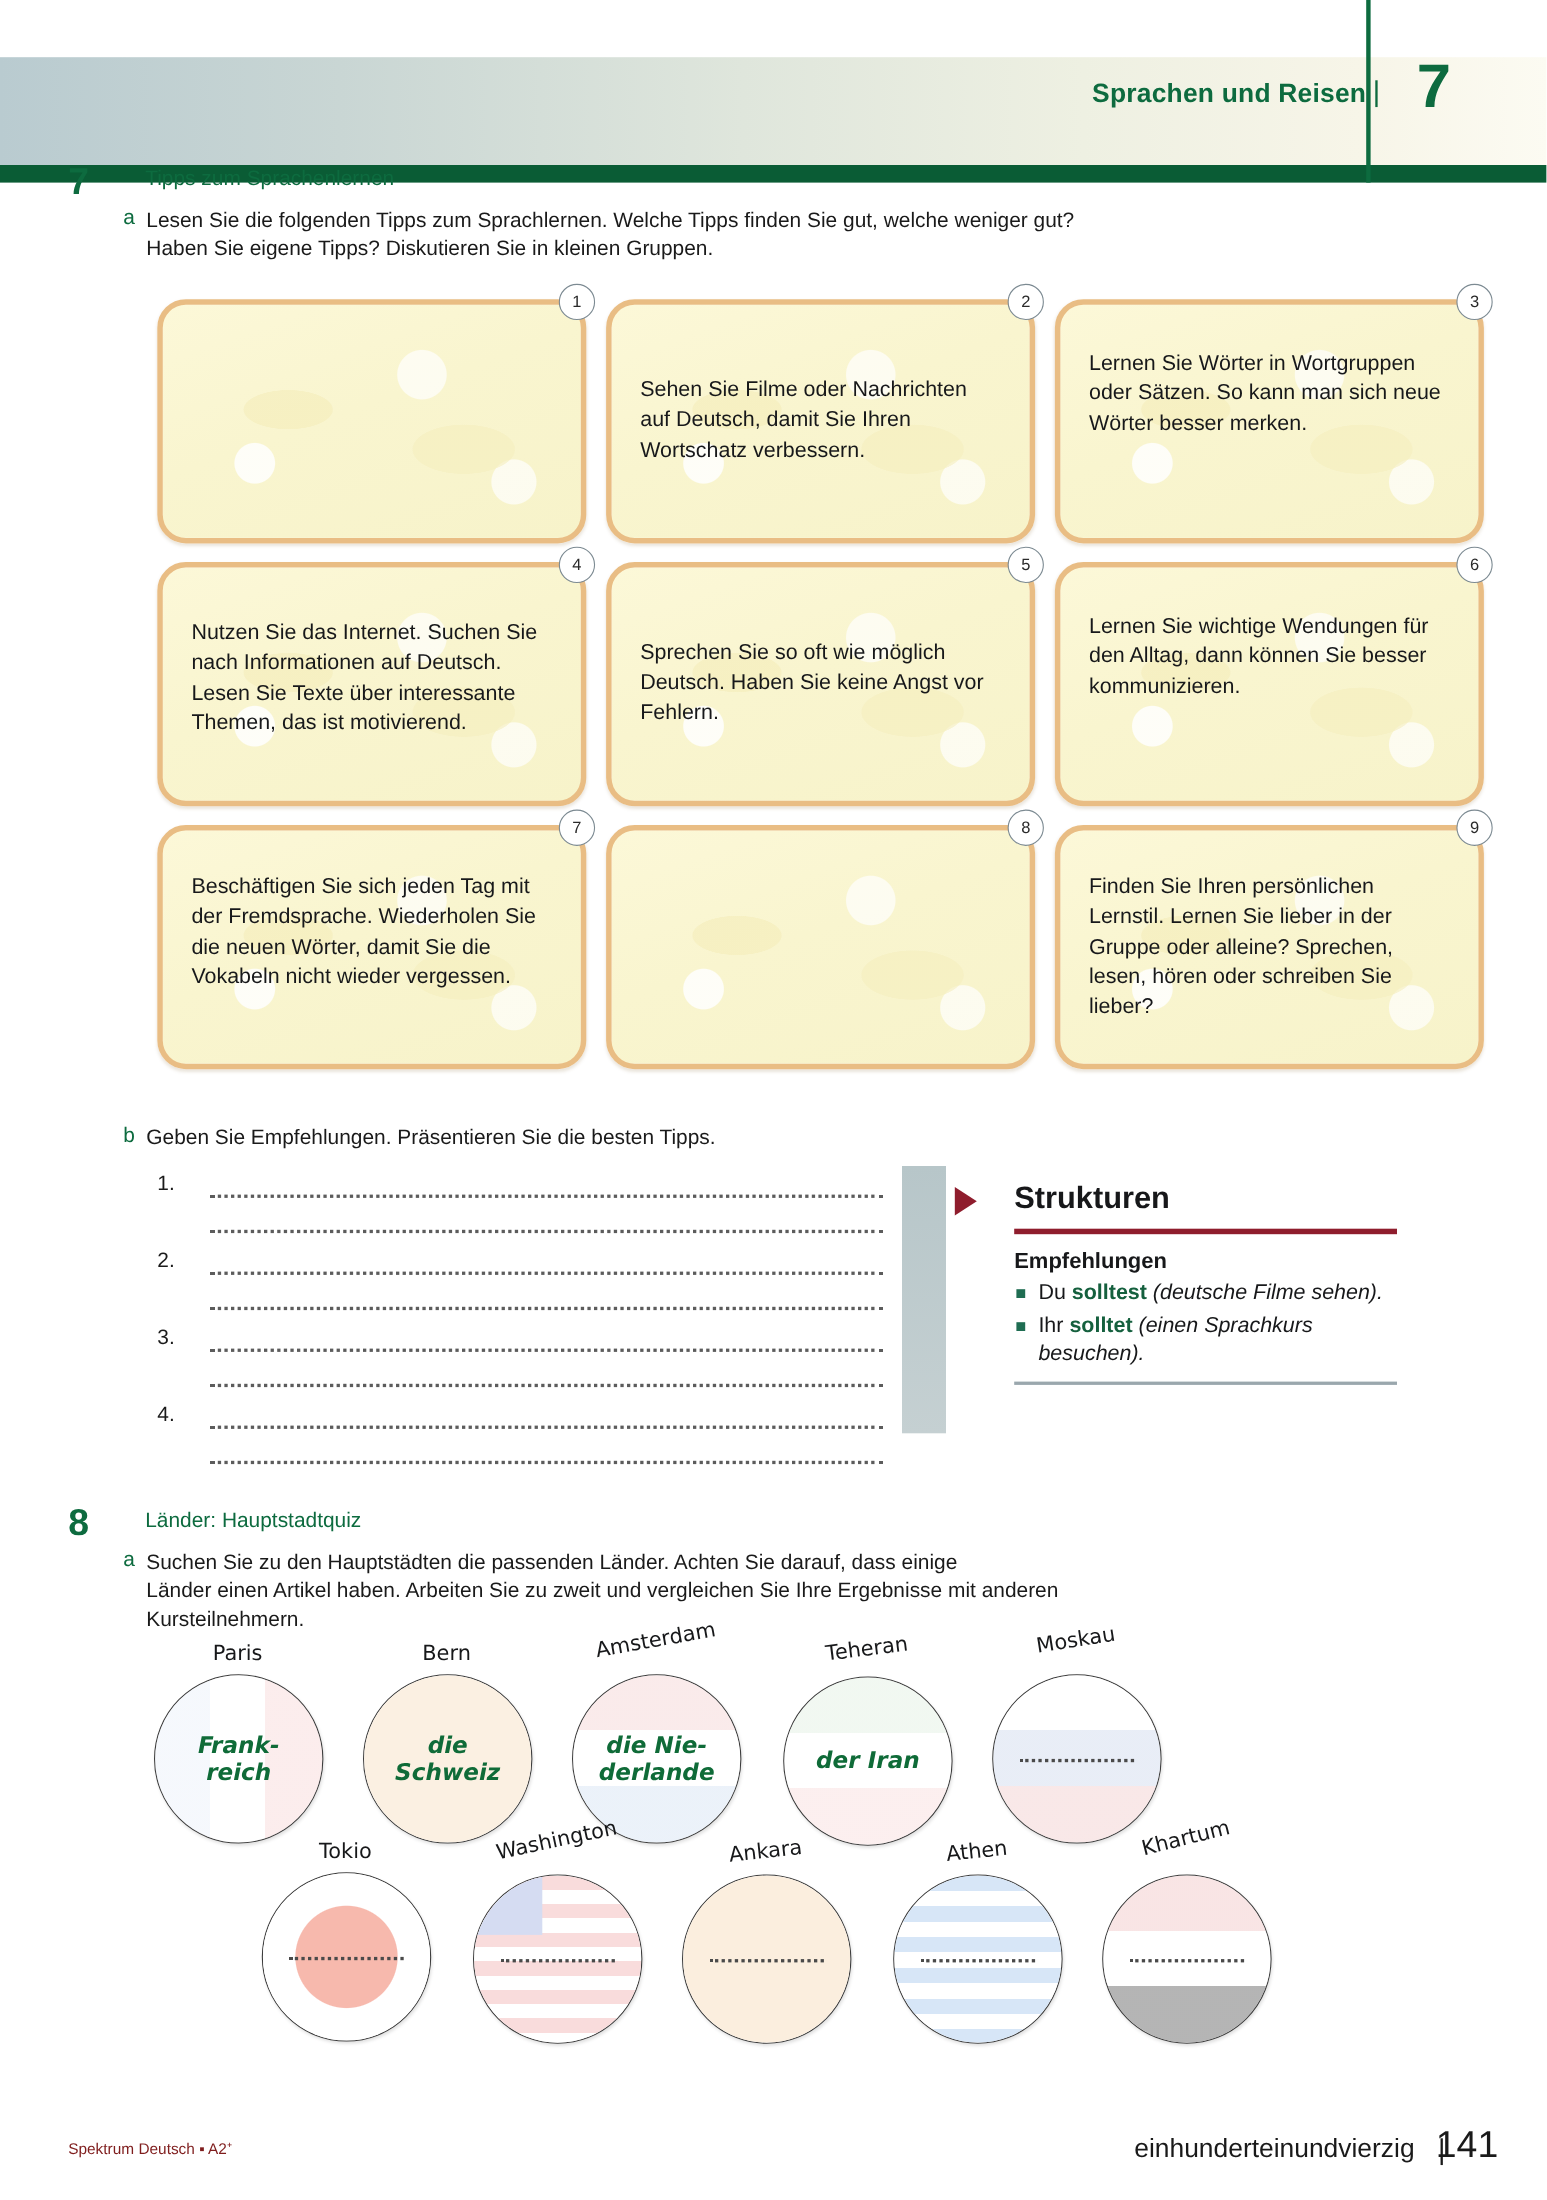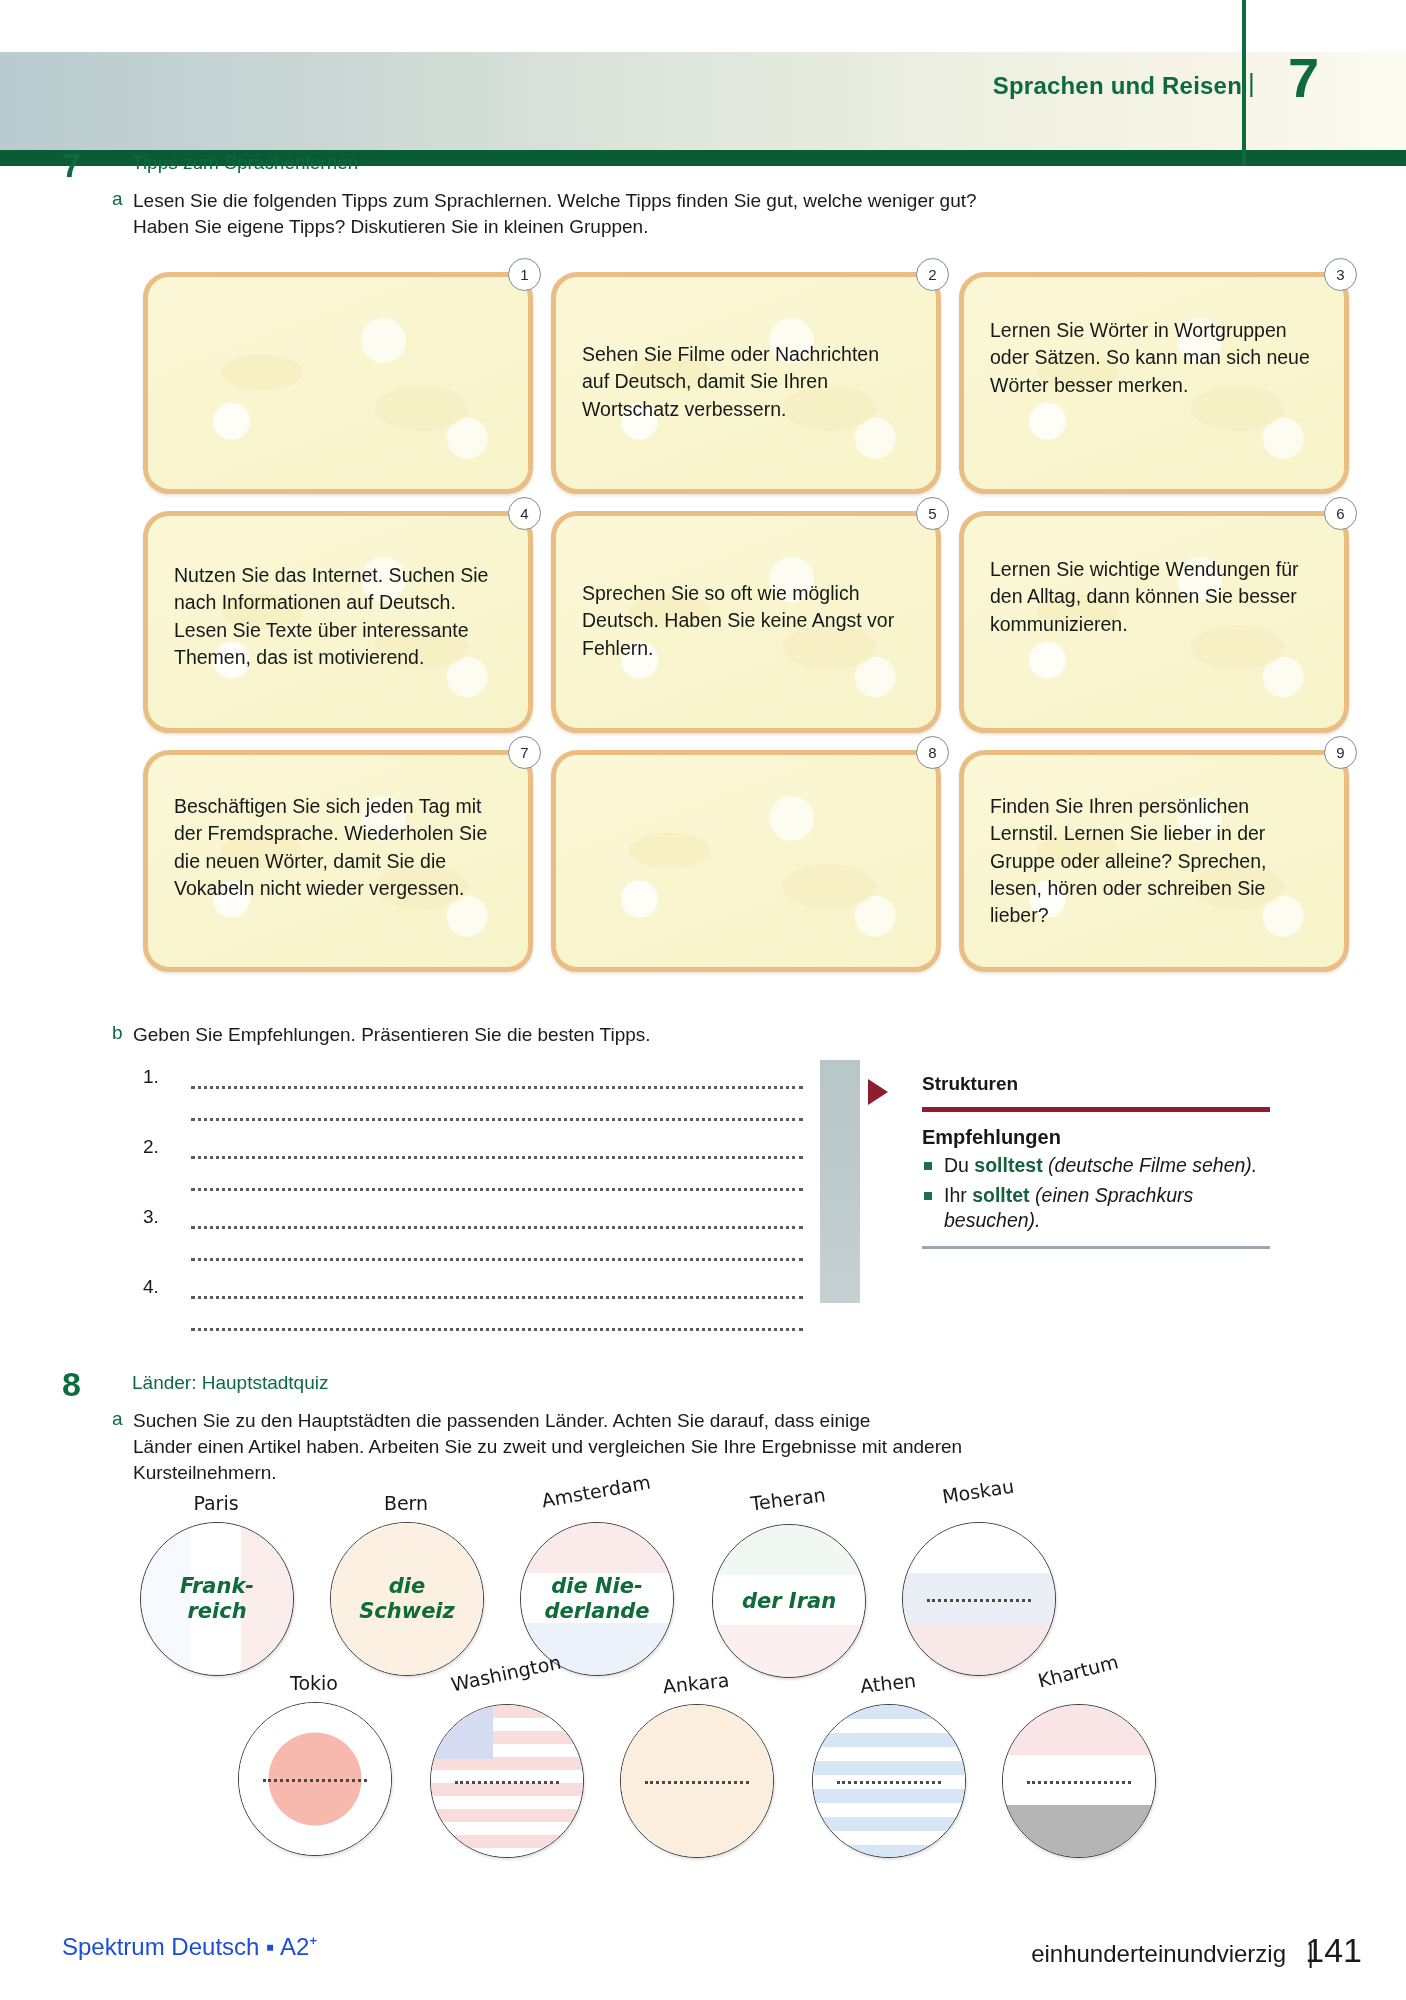--- a/index.html
+++ b/index.html
@@ -119,21 +119,21 @@
   .stru-tri{
     position:absolute; left:48px; top:24px;
     width:0;height:0;
     border-left:20px solid #8f1d2d;
     border-top:13px solid transparent;
     border-bottom:13px solid transparent;
   }
   .stru-body{
     position:absolute; left:102px; top:0; width:348px;
   }
-  .stru-title{ font-size:19px; font-weight:bold; color:#17181a; padding-top:18px; }
+  .stru-title{ font-size:28px; font-weight:bold; color:#17181a; padding-top:18px; }
   .stru-hr{ height:5px; background:#8f1d2d; margin-top:12px; width:348px; }
   .stru-sub{ font-size:20px; font-weight:bold; color:#17181a; margin-top:14px; }
   .stru-item{
     font-size:19.5px; line-height:1.32; color:#17181a;
     margin-top:4px; padding-left:22px; position:relative;
   }
   .stru-item .sq{
     position:absolute; left:2px; top:9px; width:8px;height:8px; background:#1f6d52;
   }
   .stru-item b{ color:#15603e; }
@@ -166,21 +166,21 @@
     z-index:5;
   }
   .circ .blank{
     position:absolute; left:24px; right:24px; top:50%;
     border-bottom:3px dotted #4a4a4a; z-index:5;
   }
 
   
   .foot-left{
     position:absolute; left:62px; bottom:38px;
-    font-size:24px; color:#1d4ed8;
+    font-size:14px; color:#7f1d1d;
   }
   .foot-right{
     position:absolute; right:120px; bottom:32px;
     font-size:24px; color:#1a1a1a;
   }
   .foot-pipe{
     position:absolute; right:92px; bottom:30px;
     font-size:26px; color:#1a1a1a;
   }
   .foot-num{

